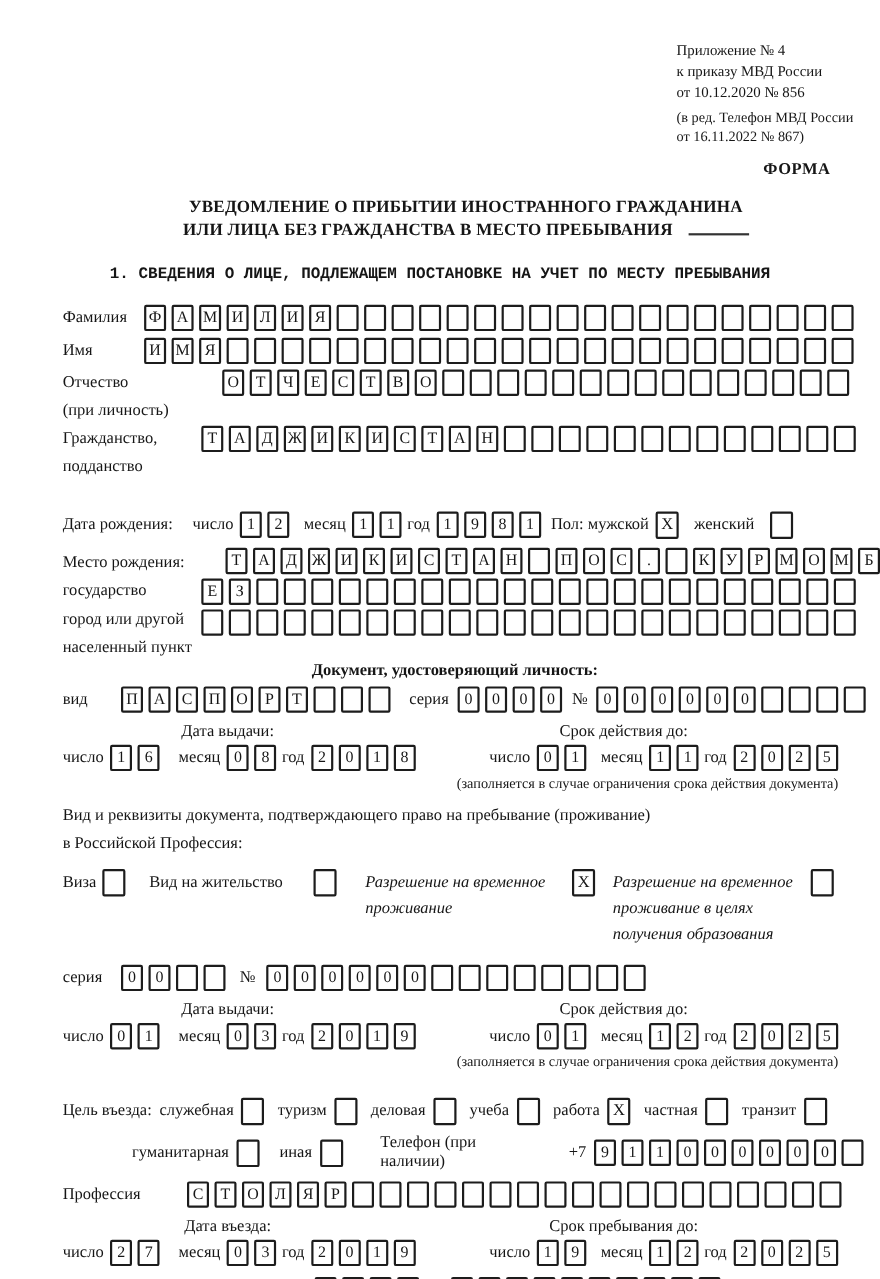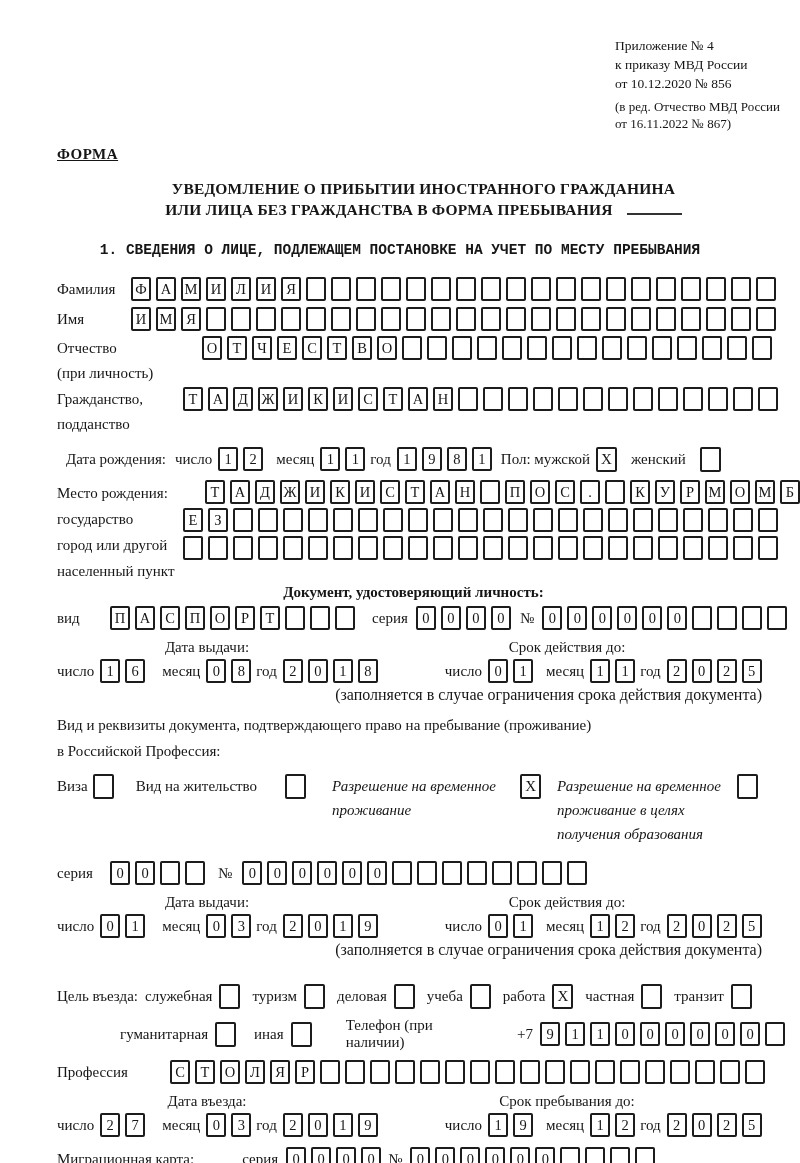--- a/index.html
+++ b/index.html
@@ -7,21 +7,21 @@
   body {
     width:800px; height:1163px; overflow:hidden;
     font-family:"Liberation Serif","DejaVu Serif",serif;
     color:#161616; font-size:15px; position:relative;
   }
   .page { padding:36px 10px 0 57px; }
 
   
   .appendix { margin-left:558px; font-size:13.5px; line-height:19px; }
   .appendix .amend { margin-top:5px; font-size:13px; line-height:17px; }
-  .forma { padding-right:35px; margin-top:14px; font-weight:bold; font-size:15px; letter-spacing:.5px;text-decoration:underline; }
+  .forma { text-align:right; padding-right:35px; margin-top:14px; font-weight:bold; font-size:15px; letter-spacing:.5px; }
 
   .title { text-align:center; margin-top:15px; font-weight:bold; font-size:15.5px; line-height:21px; letter-spacing:.2px; }
   .title .uline { display:inline-block; width:55px; border-bottom:2px solid #333; height:14px; margin-left:14px; }
   .sec-heading { margin-top:22px; margin-left:-47px; text-align:center; font-weight:bold; font-size:14.5px;font-family:Liberation Mono, monospace; }
 
   
   .frow { display:flex; align-items:center; margin-top:4px; min-height:26px; }
   .frow.top { align-items:flex-start; }
   .lbl { flex:0 0 auto; }
   .lblcol { flex:0 0 auto; line-height:24.5px; }
@@ -42,21 +42,21 @@
   .w126 { width:126px; }
   .w145 { width:145px; }
   .mt8 { margin-top:8px; }
 
   
   .dg { display:flex; align-items:center; }
   .dtxt { margin-right:6px; }
   .labline { display:flex; margin-top:8px; }
   .labline .l1 { width:300px; text-align:center;font-family:Liberation Serif, serif; }
   .labline .l2 { width:330px; text-align:center; margin-left:45px; }
-  .note-right { text-align:right; padding-right:28px; font-size:16px; margin-top:2px; }
+  .note-right { text-align:right; padding-right:28px; font-size:13px; margin-top:2px; }
 
   
   .permits { display:flex; align-items:flex-start; margin-top:10px; }
   .popt { display:flex; align-items:flex-start; }
   .popt .ptxt { line-height:24px; }
   .popt .center { text-align:left;font-style:italic; }
 
   .purpose { display:flex; align-items:center; margin-top:25px; }
   .purpose .ptxt { margin-right:7px; }
   .purpose .cbox { margin-right:12px; }
@@ -65,31 +65,31 @@
 </head>
 <body>
 
 <div class="page">
 
   <div class="appendix">
     <div>Приложение № 4</div>
     <div>к приказу МВД России</div>
     <div>от 10.12.2020 № 856</div>
     <div class="amend">
-      <div>(в ред. Отчество МВД России</div>
+      <div>(в ред. Телефон МВД России</div>
       <div>от 16.11.2022 № 867)</div>
     </div>
   </div>
 
   <div class="forma">ФОРМА</div>
 
   <div class="title">
     <div>УВЕДОМЛЕНИЕ О ПРИБЫТИИ ИНОСТРАННОГО ГРАЖДАНИНА</div>
     <div>
-      <span>ИЛИ ЛИЦА БЕЗ ГРАЖДАНСТВА В ФОРМА ПРЕБЫВАНИЯ</span><span class="uline"></span>
+      <span>ИЛИ ЛИЦА БЕЗ ГРАЖДАНСТВА В МЕСТО ПРЕБЫВАНИЯ</span><span class="uline"></span>
     </div>
   </div>
 
   <div class="sec-heading">1. СВЕДЕНИЯ О ЛИЦЕ, ПОДЛЕЖАЩЕМ ПОСТАНОВКЕ НА УЧЕТ ПО МЕСТУ ПРЕБЫВАНИЯ</div>
 
   <div class="frow" style="margin-top:18px;">
     <span class="lbl w74">Фамилия</span>
     <span class="boxes">
         <span class="box">Ф</span>
         <span class="box">А</span>
@@ -210,21 +210,21 @@
         <span class="box"></span>
         <span class="box"></span>
         <span class="box"></span>
         <span class="box"></span>
         <span class="box"></span>
         <span class="box"></span>
         <span class="box"></span>
       </span>
   </div>
 
-  <div class="frow" style="margin-top:10px;text-align:center;">
+  <div class="frow" style="margin-top:28px;">
     <span class="lbl" style="width:118px;">Дата рождения:</span>
     <span class="dg">
       <span class="dtxt">число</span>
       <span class="boxes">
           <span class="box">1</span>
           <span class="box">2</span>
         </span>
     </span>
     <span class="dg" style="margin-left:8px;">
       <span class="dtxt">месяц</span>

